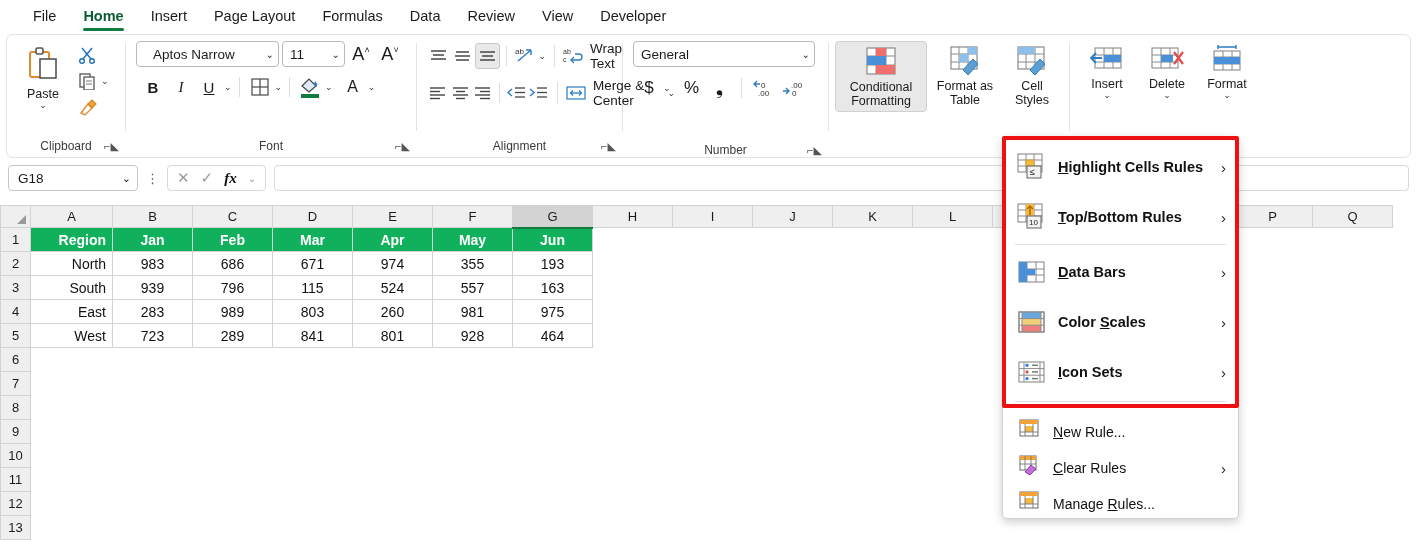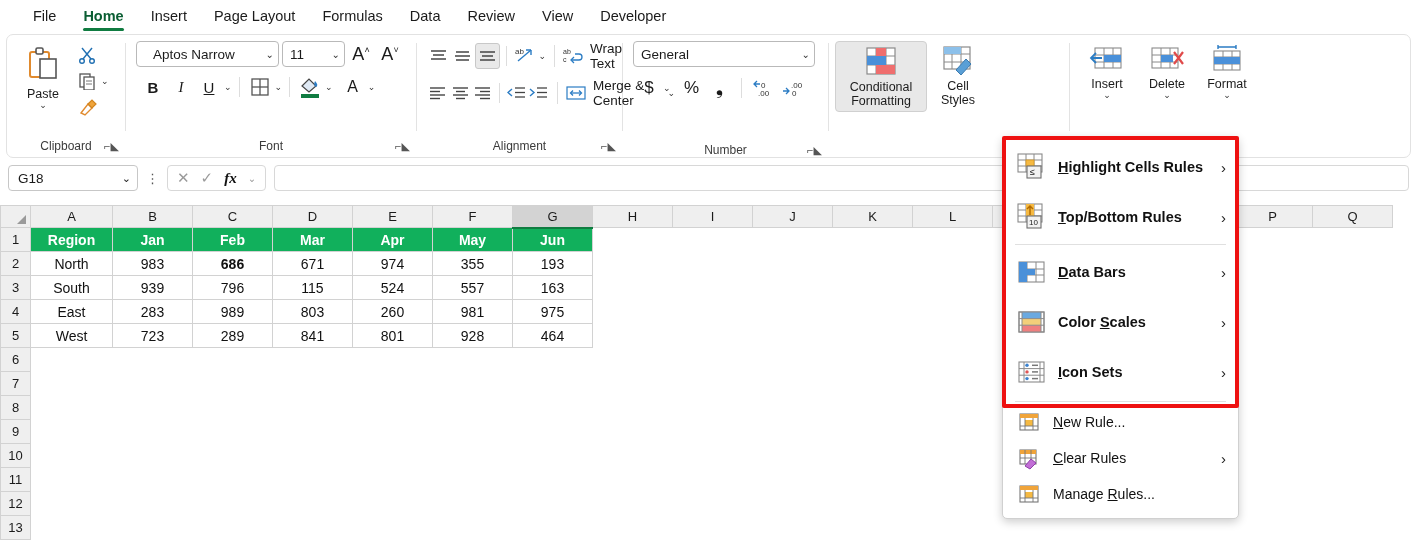--- a/index.html
+++ b/index.html
@@ -120,34 +120,34 @@
     width:30px; height:24px; background:#efefef; border:1px solid #d2d2d2;
     font-weight:normal; font-size:13px; color:#1b1b1b; text-align:center;
   }
   td.cell {
     height:24px; border:1px solid #d2d2d2; font-size:14px;
     padding:0 6px; color:#111; background:#fff; white-space:nowrap;
   }
   td.blank { border:none; background:#fff; }
   td.hdrcell { background:#11b05c; color:#fff; font-weight:bold; }
   td.num { text-align:center; }
-  td.txt { text-align:center; }
+  td.txt { text-align:right; }
 
   
   #cf-menu {
     position:absolute; left:1002px; top:136px; width:237px;
     background:#fff; border:1px solid #d0d0d0; border-radius:5px;
     box-shadow:0 3px 10px rgba(0,0,0,.20);
     padding:5px 0 6px 0; z-index:40;
   }
   .mi {
     height:50px; display:flex; align-items:center; gap:11px;
     padding:0 10px 0 14px; cursor:default; position:relative;
   }
-  .mi.small { height:36px; gap:12px; }
+  .mi.small { height:36px; gap:12px;align-items:flex-end; }
   .mi .label { flex:1; font-size:14px; color:#111; white-space:nowrap; }
   .mi.bold .label { font-weight:bold; font-size:14.5px; }
   .mi .label u { text-decoration:underline; }
   .mi .arrow { font-size:15px; color:#222; line-height:1; padding-right:2px;}
   .mdiv { height:1px; background:#e0e0e0; margin:2px 12px; }
   #cf-highlight-box {
     position:absolute; left:1002px; top:136px; width:237px; height:272px;
     border:4px solid #ee1111; border-radius:2px; z-index:50; pointer-events:none;
   }
   .ic { width:30px; height:28px; flex:none; position:relative; }
@@ -443,20 +443,35 @@
             <line x1="13" y1="3" x2="13" y2="29" stroke="#8a8a8a" stroke-width="1"></line>
             <line x1="23" y1="3" x2="23" y2="29" stroke="#8a8a8a" stroke-width="1"></line>
             <line x1="4" y1="11" x2="32" y2="11" stroke="#8a8a8a" stroke-width="1"></line>
             <line x1="4" y1="20" x2="32" y2="20" stroke="#8a8a8a" stroke-width="1"></line>
             <rect x="13" y="3" width="10" height="8" fill="#ef6e6e"></rect>
             <rect x="4" y="11" width="19" height="9" fill="#4a90d9"></rect>
             <rect x="13" y="20" width="19" height="9" fill="#ef6e6e"></rect>
           </svg>
         </span>
         <span class="cap">Conditional Formatting</span>
+      </div>
+      <div class="big-btn" style="width:72px;">
+        <span class="ic" style="width:36px;height:32px;">
+          <svg width="36" height="32" viewBox="0 0 36 32">
+            <rect x="4" y="3" width="26" height="22" fill="#fff" stroke="#8a8a8a" stroke-width="1.2"></rect>
+            <line x1="12" y1="3" x2="12" y2="25" stroke="#8a8a8a" stroke-width="1"></line>
+            <line x1="21" y1="3" x2="21" y2="25" stroke="#8a8a8a" stroke-width="1"></line>
+            <line x1="4" y1="10" x2="30" y2="10" stroke="#8a8a8a" stroke-width="1"></line>
+            <line x1="4" y1="18" x2="30" y2="18" stroke="#8a8a8a" stroke-width="1"></line>
+            <rect x="12" y="10" width="9" height="8" fill="#8cc0ea"></rect>
+            <rect x="21" y="3" width="9" height="7" fill="#8cc0ea"></rect>
+            <path d="M16 26 L26 15 L31 20 L21 31 Z" fill="#5a9fd6" stroke="#3b7bb0" stroke-width="1"></path>
+          </svg>
+        </span>
+        <span class="cap">Format as Table</span>
       </div>
       <div class="big-btn" style="width:58px;">
         <span class="ic" style="width:36px;height:32px;">
           <svg width="36" height="32" viewBox="0 0 36 32">
             <rect x="4" y="3" width="26" height="22" fill="#fff" stroke="#8a8a8a" stroke-width="1.2"></rect>
             <line x1="12" y1="3" x2="12" y2="25" stroke="#8a8a8a" stroke-width="1"></line>
             <line x1="21" y1="3" x2="21" y2="25" stroke="#8a8a8a" stroke-width="1"></line>
             <line x1="4" y1="10" x2="30" y2="10" stroke="#8a8a8a" stroke-width="1"></line>
             <line x1="4" y1="18" x2="30" y2="18" stroke="#8a8a8a" stroke-width="1"></line>
             <rect x="4" y="3" width="17" height="7" fill="#8cc0ea"></rect>
@@ -581,21 +596,21 @@
           <td class="blank" style="width: 80px;"></td>
           <td class="blank" style="width: 80px;"></td>
           <td class="blank" style="width: 80px;"></td>
           <td class="blank" style="width: 80px;"></td>
           <td class="blank" style="width: 80px;"></td>
         </tr>
         <tr>
           <th class="rowh">2</th>
           <td class="cell txt" style="width: 82px;">North</td>
           <td class="cell num" style="width: 80px;">983</td>
-          <td class="cell num" style="width: 80px; font-weight: bold;">686</td>
+          <td class="cell num" style="width: 80px;">686</td>
           <td class="cell num" style="width: 80px;">671</td>
           <td class="cell num" style="width: 80px;">974</td>
           <td class="cell num" style="width: 80px;">355</td>
           <td class="cell num" style="width: 80px;">193</td>
           <td class="blank" style="width: 80px;"></td>
           <td class="blank" style="width: 80px;"></td>
           <td class="blank" style="width: 80px;"></td>
           <td class="blank" style="width: 80px;"></td>
           <td class="blank" style="width: 80px;"></td>
           <td class="blank" style="width: 80px;"></td>

